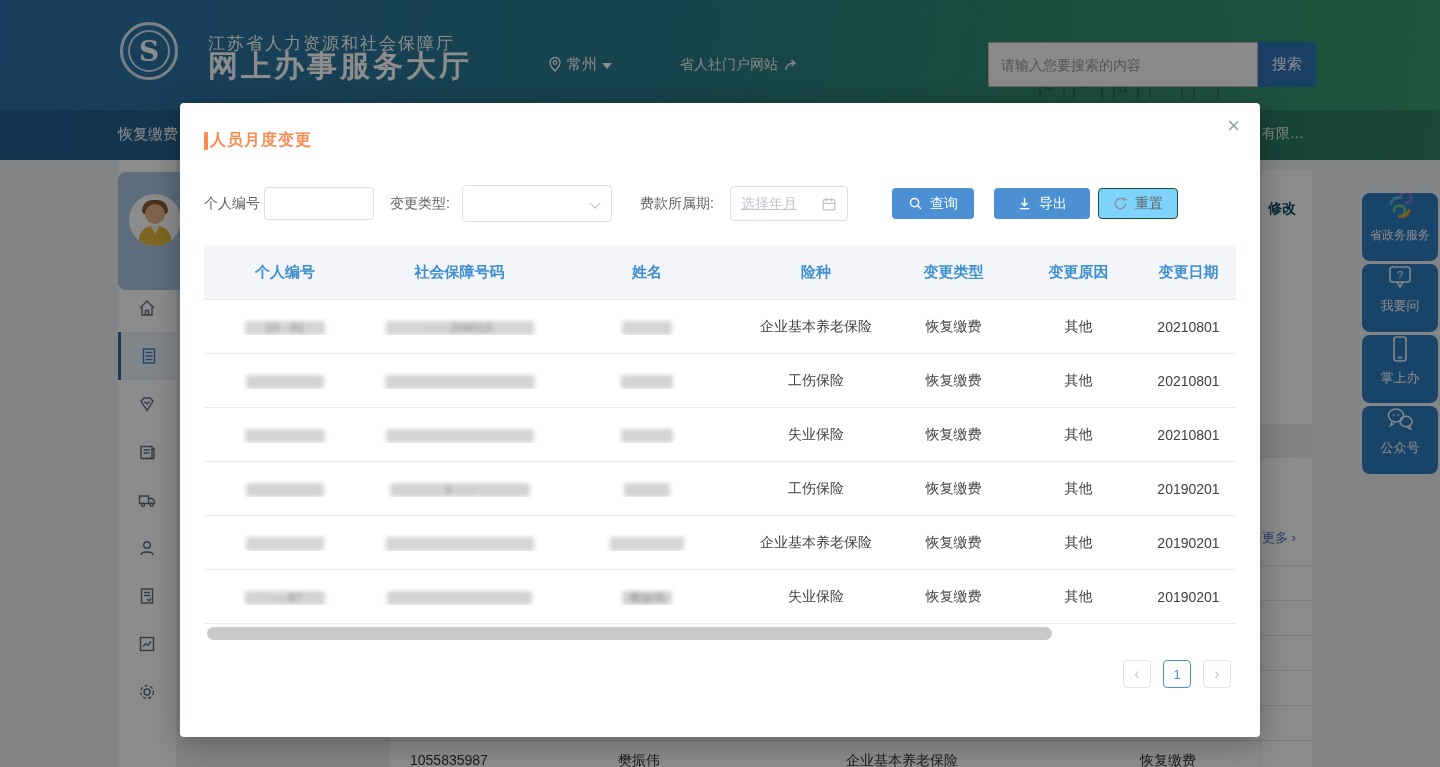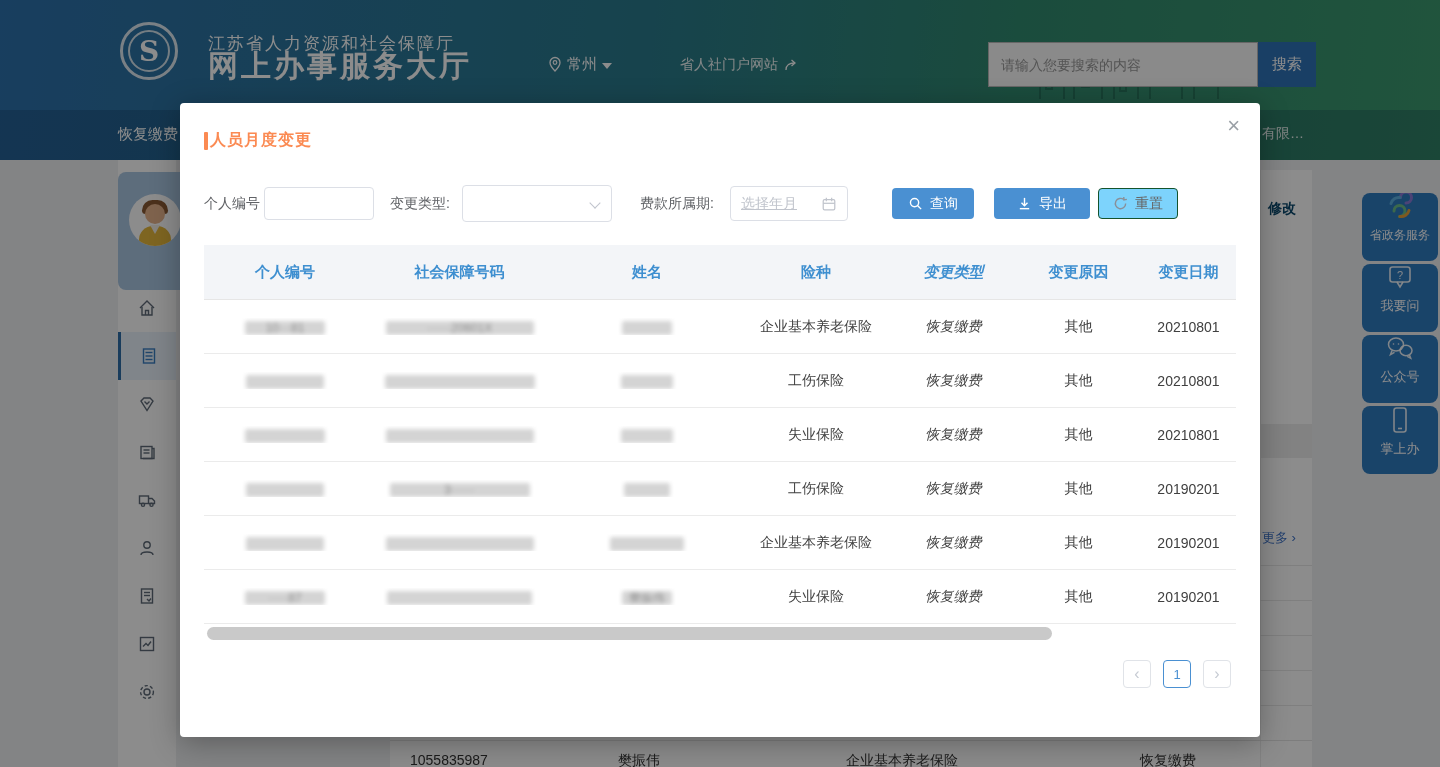--- a/index.html
+++ b/index.html
@@ -83,21 +83,21 @@
   .btn { position:absolute; top:85px; height:31px; border-radius:4px; font-size:14px; display:flex; align-items:center; justify-content:center; gap:7px; cursor:pointer; border:none; }
   .btn-blue { background:#4a90d2; color:#fff; }
   .btn-plain { background:#7dd3fc; color:#666; border:1px solid #14532d; }
 
   .m-table { position:absolute; left:24px; top:142px; width:1032px; }
   .t-row { display:flex; align-items:center; }
   .t-head { height:55px; background:#f3f5f8; border-bottom:1px solid #e6e6e6; }
   .t-head .cell { color:#3e8fd0; font-size:15px; font-weight:bold; }
   .t-body-row { height:54px; border-bottom:1px solid #ebebeb; background:#fff; }
   .cell { text-align:center; font-size:14px; color:#404040; overflow:hidden; white-space:nowrap; }
-  .c1{width:162px;} .c2{width:187px;} .c3{width:188px;} .c4{width:150px;} .c5{width:125px;font-style:italic;} .c6{width:125px;} .c7{width:95px;}
+  .c1{width:162px;} .c2{width:187px;} .c3{width:188px;} .c4{width:150px;} .c5{width:125px;} .c6{width:125px;} .c7{width:95px;}
   .blur { display:inline-block; height:14px; background:#d4d4d4; border-radius:2px; filter:blur(2.2px); vertical-align:middle; overflow:hidden; }
   .blur i { font-style:normal; color:#8f8f8f; font-size:12px; line-height:14px; display:block; }
 
   .h-scroll { position:absolute; left:27px; top:524px; width:845px; height:13px; background:#c9c9c9; border-radius:7px; cursor:pointer; }
 
   .pager { position:absolute; right:29px; top:557px; display:flex; gap:12px; }
   .page-box { width:28px; height:28px; border:1px solid #e0e3e8; border-radius:4px; background:#fff; display:flex; align-items:center; justify-content:center; font-size:16px; color:#c6cbd3; cursor:pointer; }
   .page-box.current { border-color:#4a90d2; color:#4a90d2; font-size:13px; }
 
   svg { display:block; }
@@ -264,36 +264,36 @@
       </div>
       <div class="float-btn">
         <svg width="28" height="27" viewBox="0 0 28 27" fill="none" stroke="rgba(255,255,255,.9)" stroke-width="1.6">
             <rect x="4" y="3" width="20" height="15" rx="2.5"></rect>
             <path d="M11,18 l3,5 l3,-5"></path>
             <text x="14" y="14.5" font-size="11" fill="rgba(255,255,255,.9)" stroke="none" text-anchor="middle">?</text>
           </svg>
         <span class="lbl">我要问</span>
       </div>
       <div class="float-btn">
+        <svg width="26" height="28" viewBox="0 0 26 28" fill="none" stroke="rgba(255,255,255,.9)" stroke-width="1.6">
+            <rect x="7" y="2" width="12" height="24" rx="2.5"></rect>
+            <line x1="11" y1="22.5" x2="15" y2="22.5"></line>
+          </svg>
+        <span class="lbl">掌上办</span>
+      </div>
+      <div class="float-btn">
         <svg width="30" height="27" viewBox="0 0 30 27" fill="none" stroke="rgba(255,255,255,.9)" stroke-width="1.5">
           <ellipse cx="11" cy="9.5" rx="7.5" ry="6.5"></ellipse>
             <path d="M7,15.5 l-1.5,4 l4,-2.2"></path>
           <ellipse cx="21" cy="15.5" rx="6" ry="5.2"></ellipse>
             <path d="M24.5,20 l1.2,3.2 l-3.5,-1.8"></path>
           <circle cx="8.5" cy="9" r="0.8" fill="rgba(255,255,255,.9)" stroke="none"></circle>
             <circle cx="13.5" cy="9" r="0.8" fill="rgba(255,255,255,.9)" stroke="none"></circle>
         </svg>
         <span class="lbl">公众号</span>
-      </div>
-      <div class="float-btn">
-        <svg width="26" height="28" viewBox="0 0 26 28" fill="none" stroke="rgba(255,255,255,.9)" stroke-width="1.6">
-            <rect x="7" y="2" width="12" height="24" rx="2.5"></rect>
-            <line x1="11" y1="22.5" x2="15" y2="22.5"></line>
-          </svg>
-        <span class="lbl">掌上办</span>
       </div>
     </div>
   </div>
 
   <div class="dim"></div>
 
   <div class="modal">
     <span class="modal-close">×</span>
 
     <div class="modal-title">

